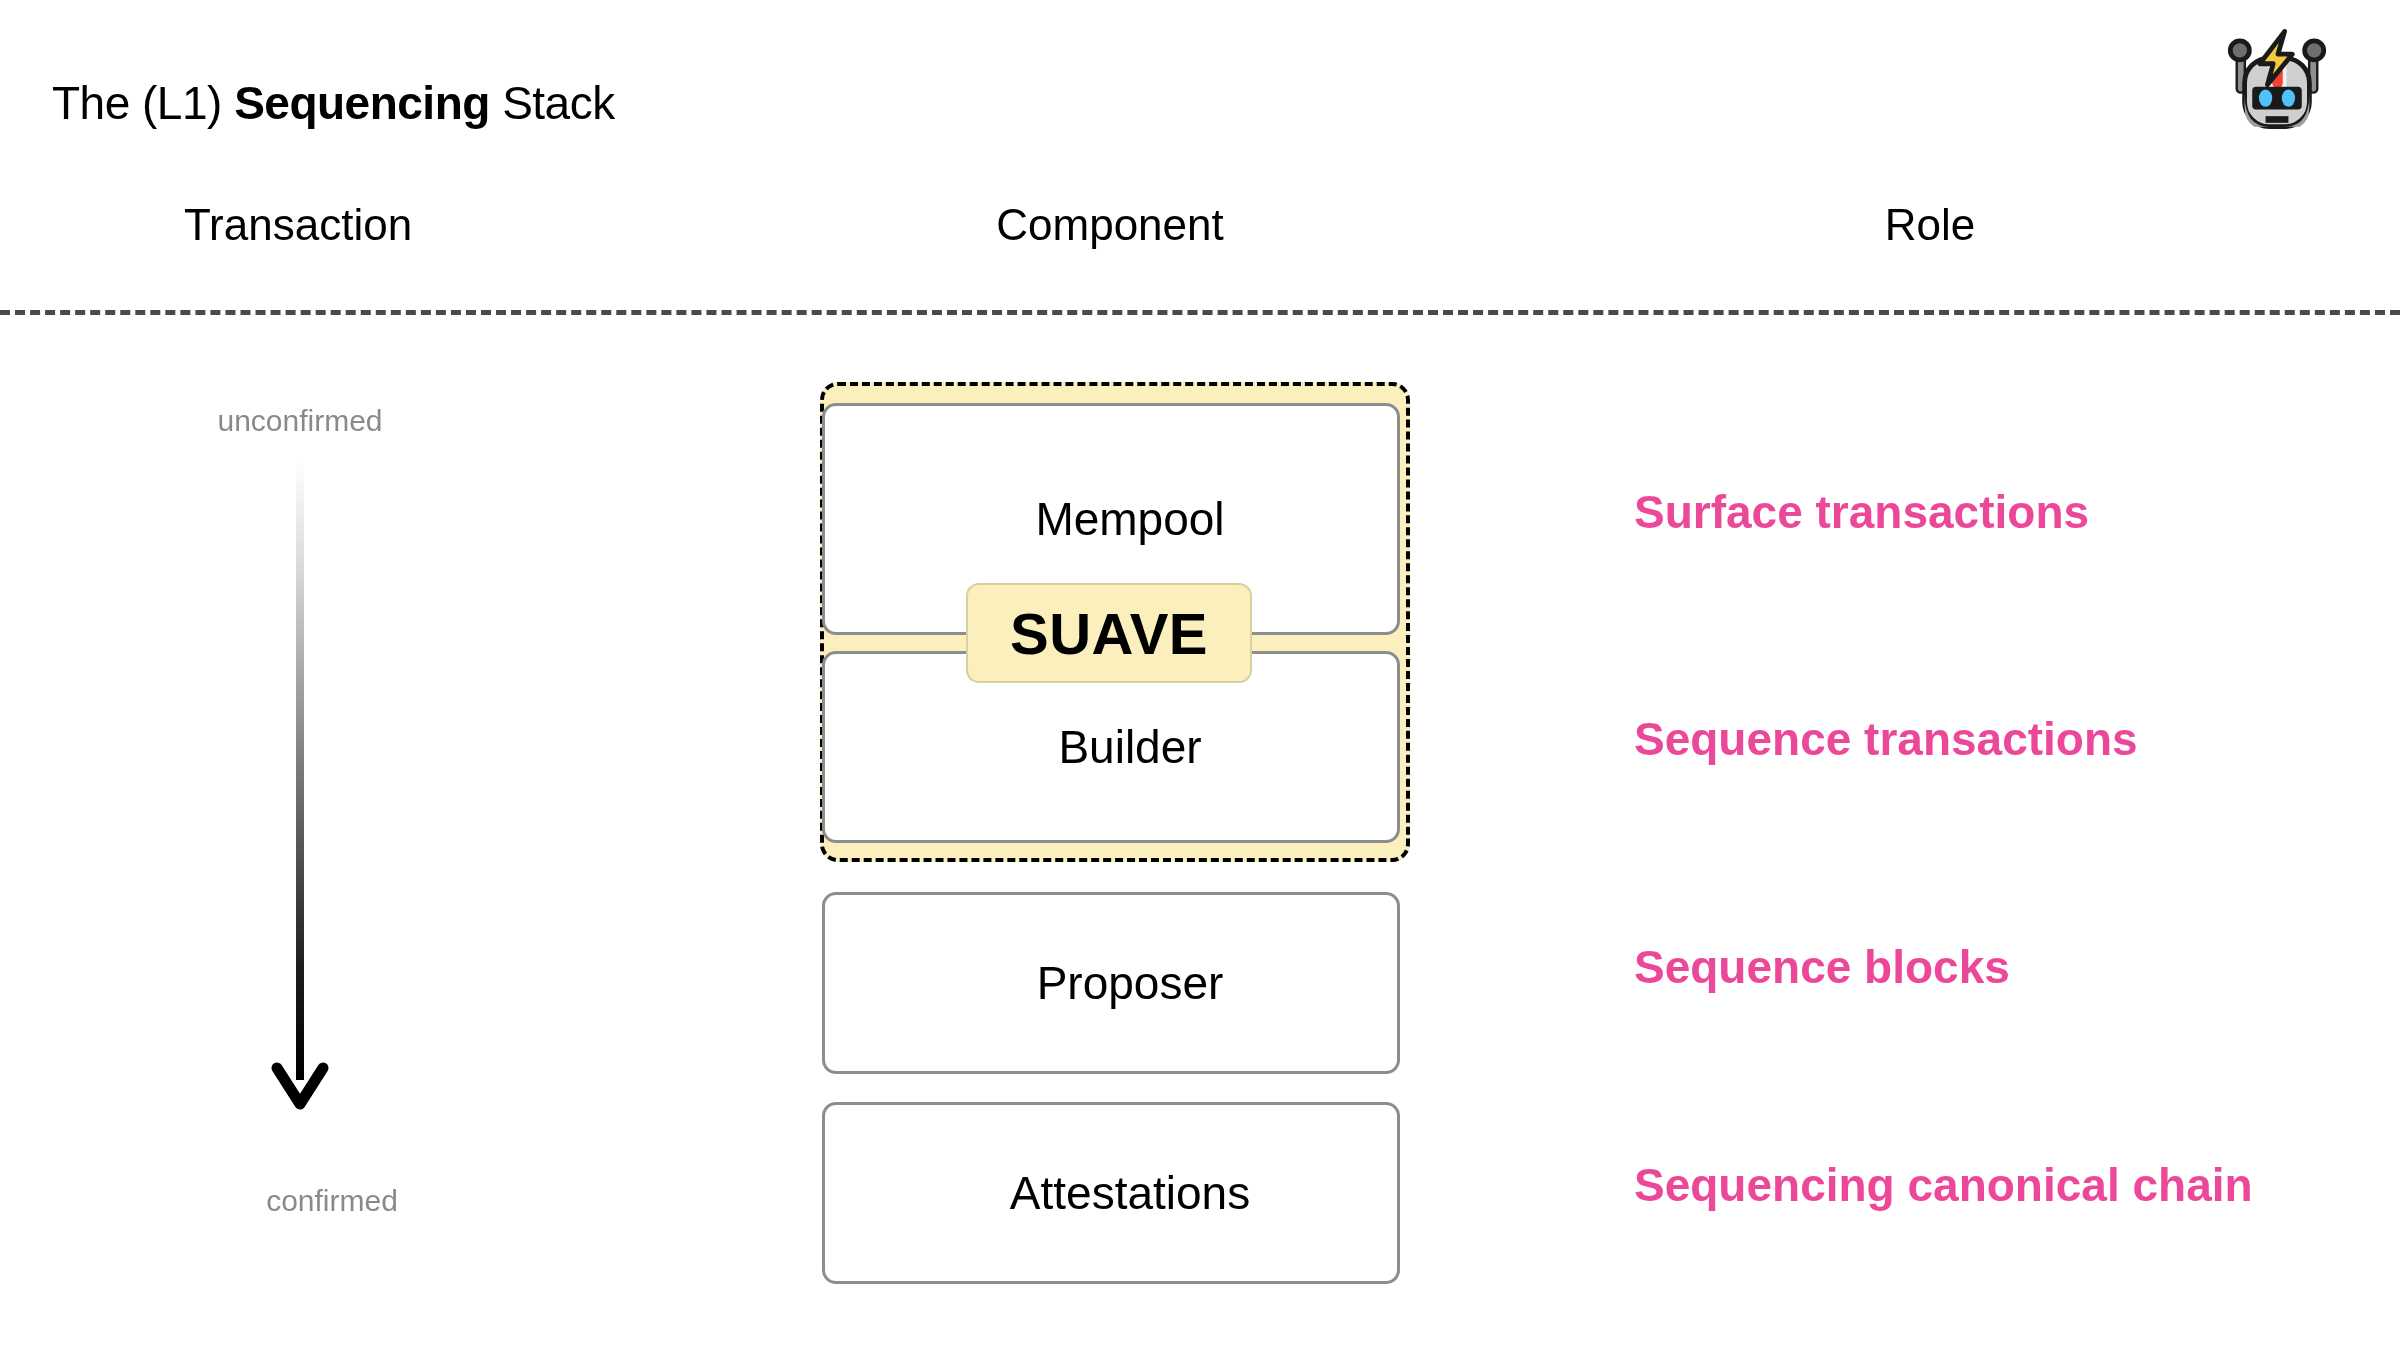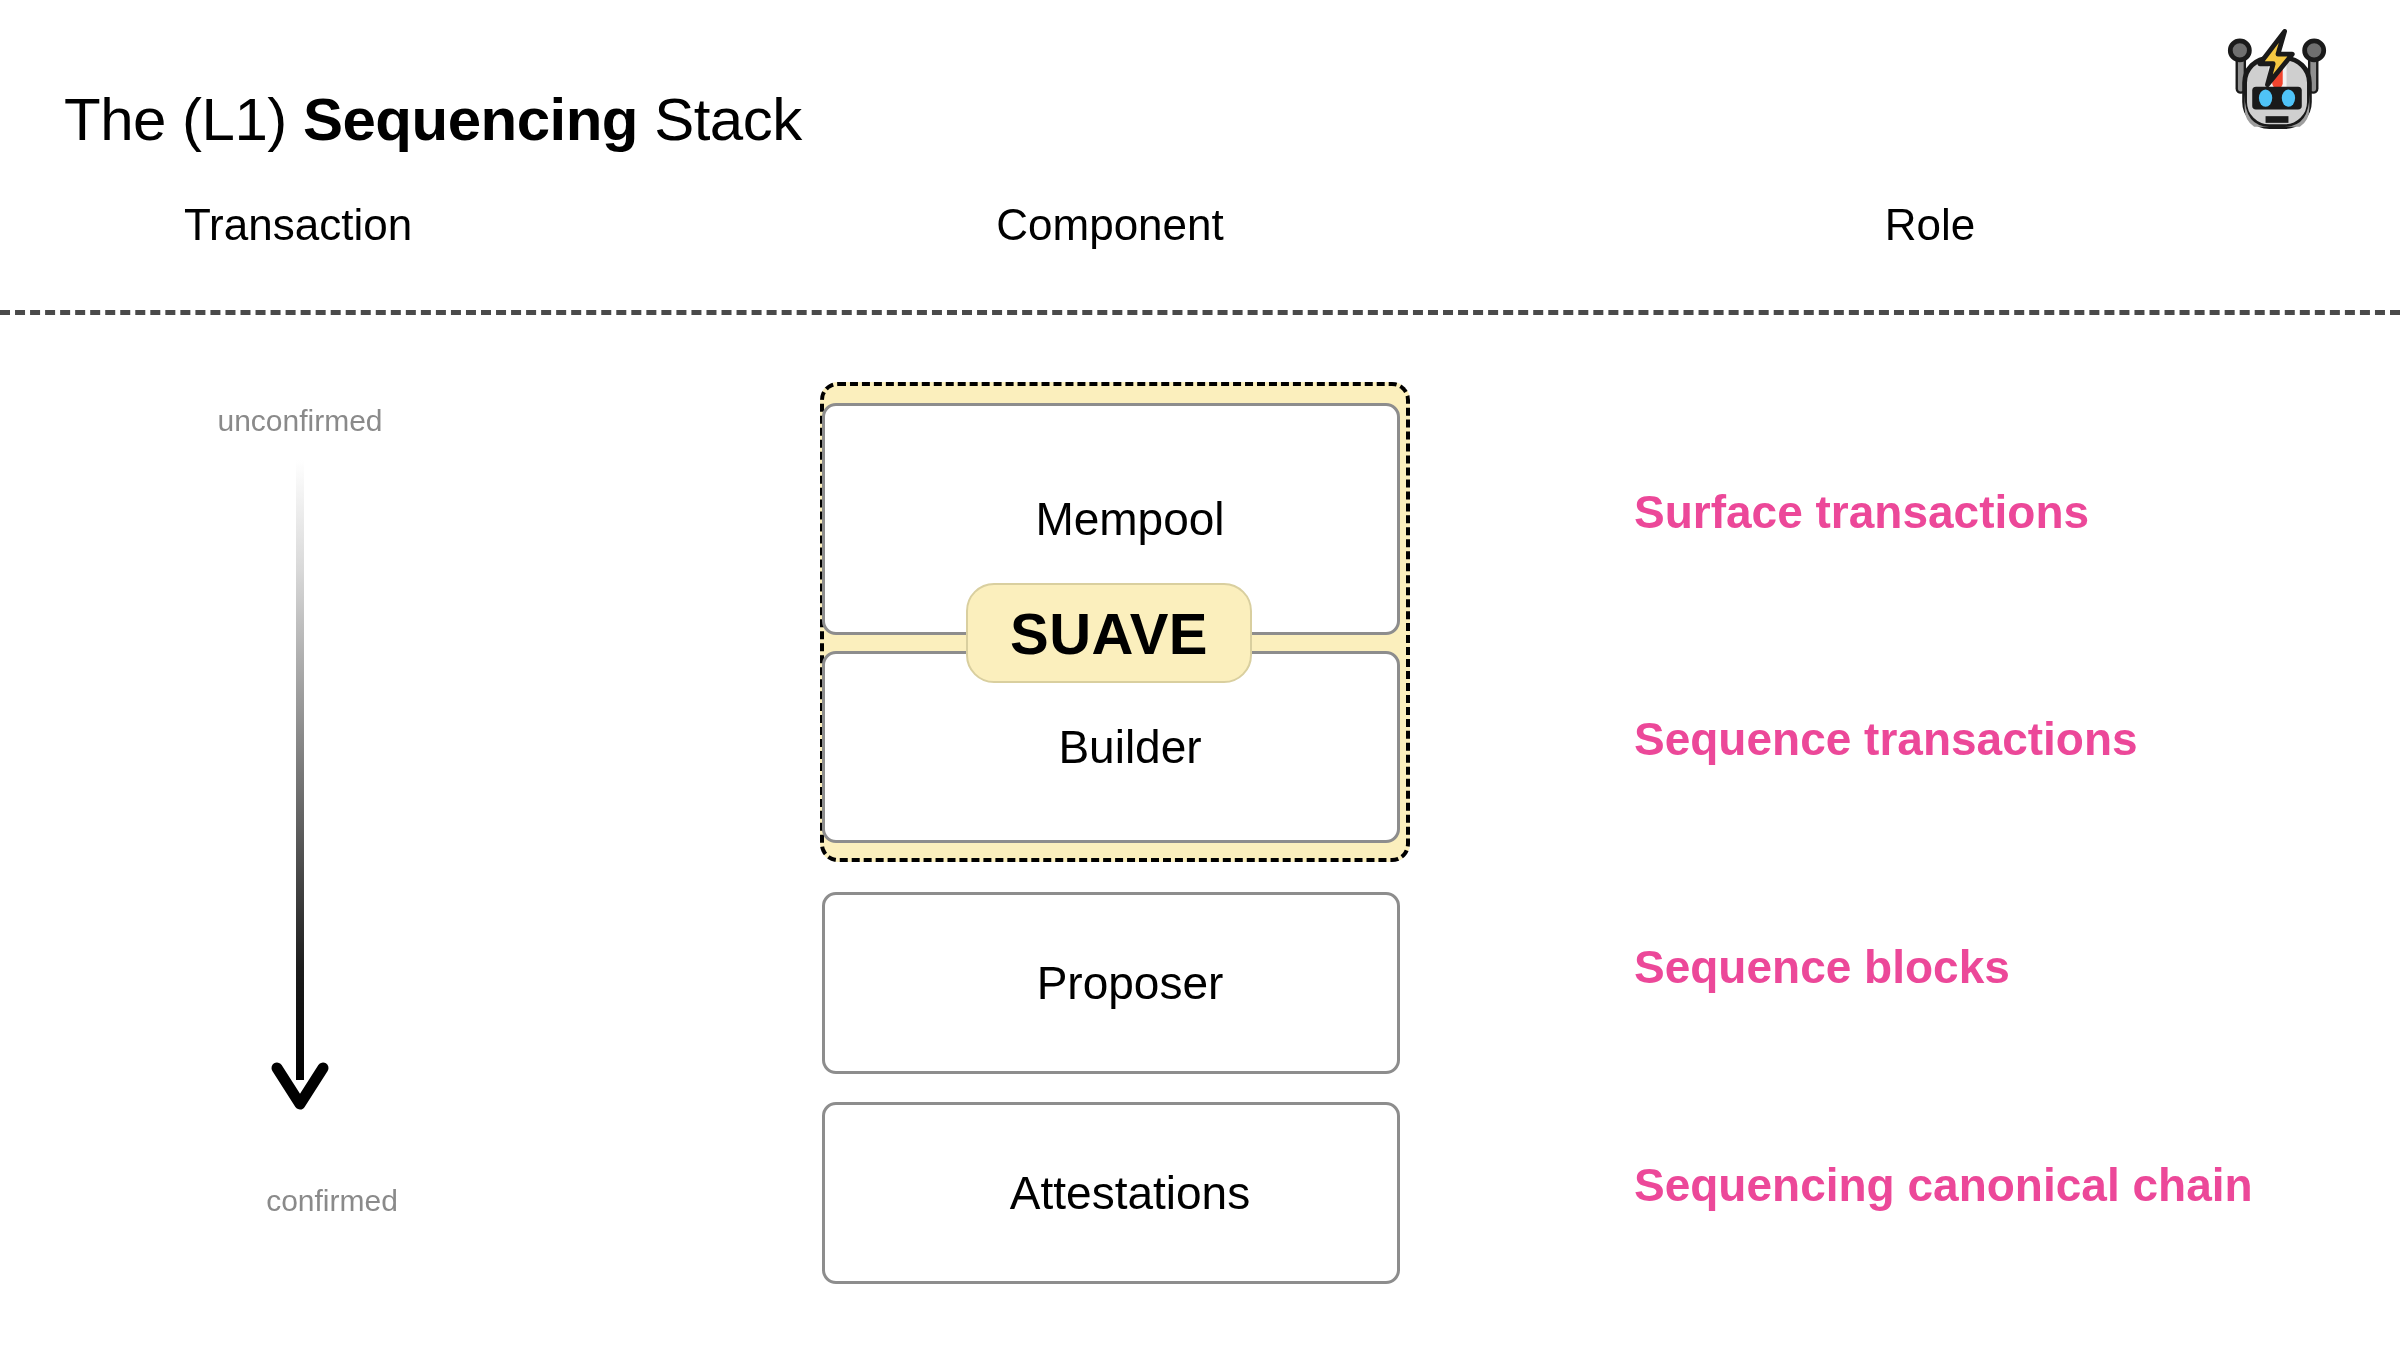--- a/index.html
+++ b/index.html
@@ -13,23 +13,23 @@
     position: relative;
     overflow: hidden;
     font-family: "Liberation Sans", sans-serif;
     color: #000000;
     -webkit-font-smoothing: antialiased;
   }
 
   
   #page-title {
     position: absolute;
-    left: 64px;
+    left: 52px;
     top: 48px;
-    font-size: 60px;
+    font-size: 46px;
     line-height: 1.05;
     font-weight: 400;
     letter-spacing: -0.5px;
     white-space: nowrap;
   }
   #page-title .strong { font-weight: 700; }
 
   
   #brand-logo {
     position: absolute;
@@ -126,21 +126,21 @@
     height: 192px;
   }
   #suave-badge {
     position: absolute;
     left: 966px;
     top: 583px;
     width: 286px;
     height: 100px;
     background: #fbefbd;
     border: 2px solid #d9cf9f;
-    border-radius: 28px;
+    border-radius: 13px;
     box-sizing: border-box;
     display: flex;
     align-items: center;
     justify-content: center;
     z-index: 5;
   }
   #suave-badge .badge-label {
     font-size: 58px;
     font-weight: 700;
     letter-spacing: 0.5px;

